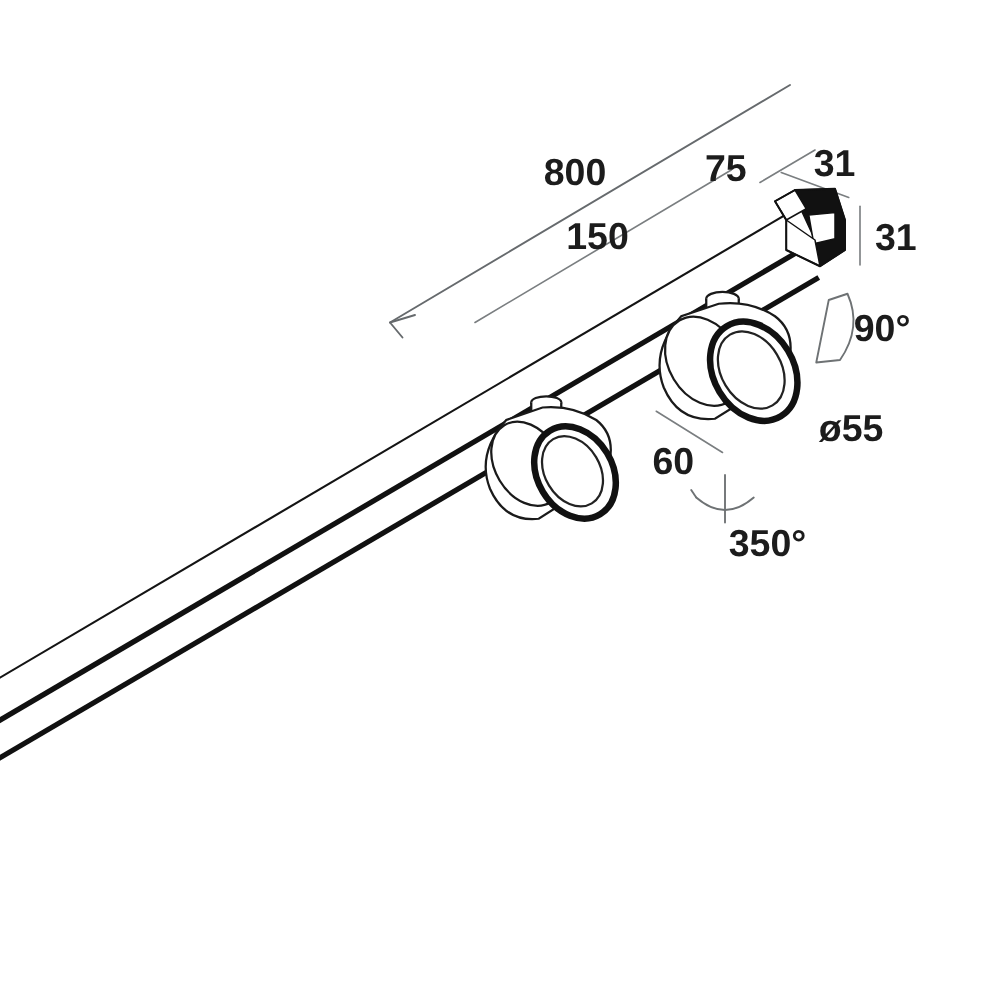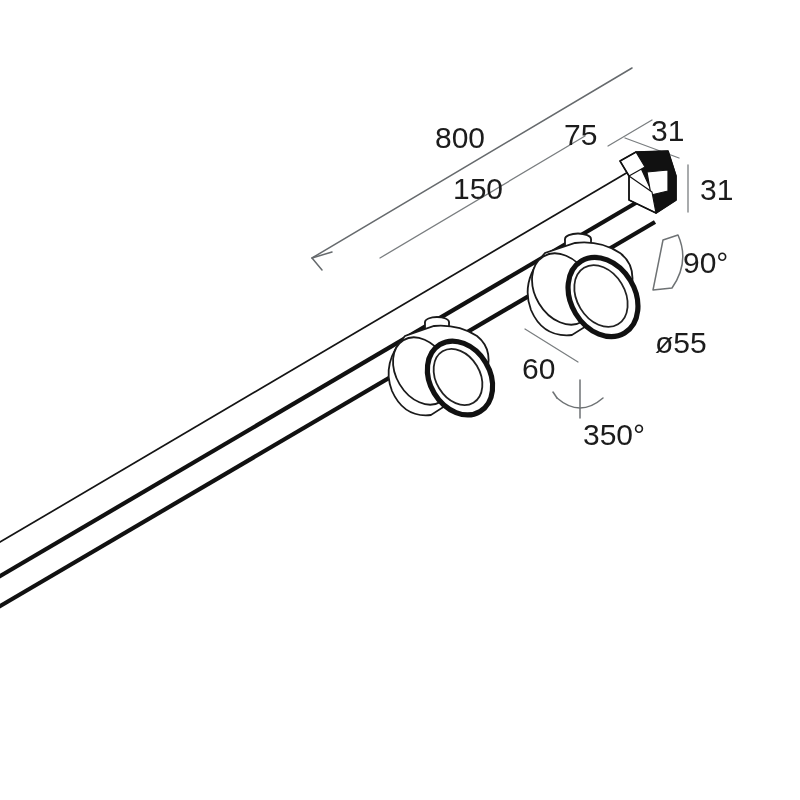--- a/index.html
+++ b/index.html
@@ -10,20 +10,21 @@
   }
   body {
     font-family: "Liberation Sans", sans-serif;
   }
   #drawing-root {
     position: relative;
     width: 800px;
     height: 800px;
     background: #ffffff;
     overflow: hidden;
+    font-weight: bold;
   }
   #drawing-svg {
     display: block;
     width: 800px;
     height: 800px;
   }
   .dim-text {
     font-family: "Liberation Sans", sans-serif;
     font-size: 30px;
     fill: #1c1c1c;

